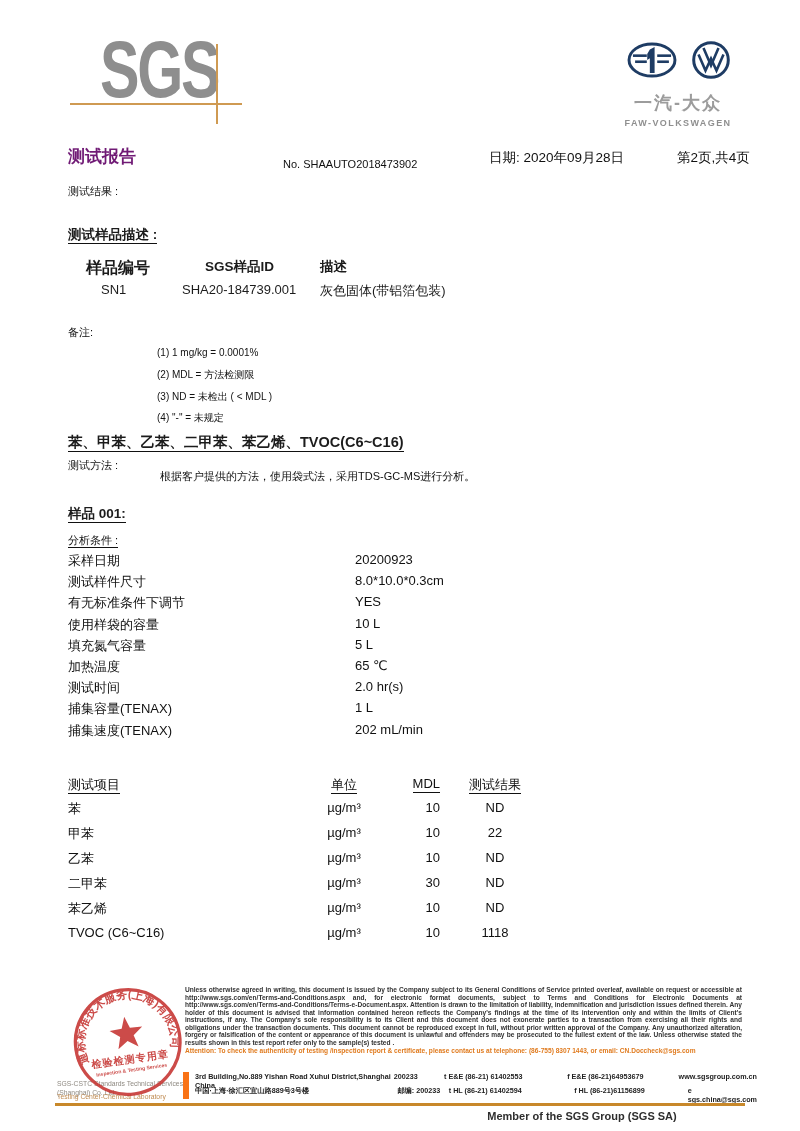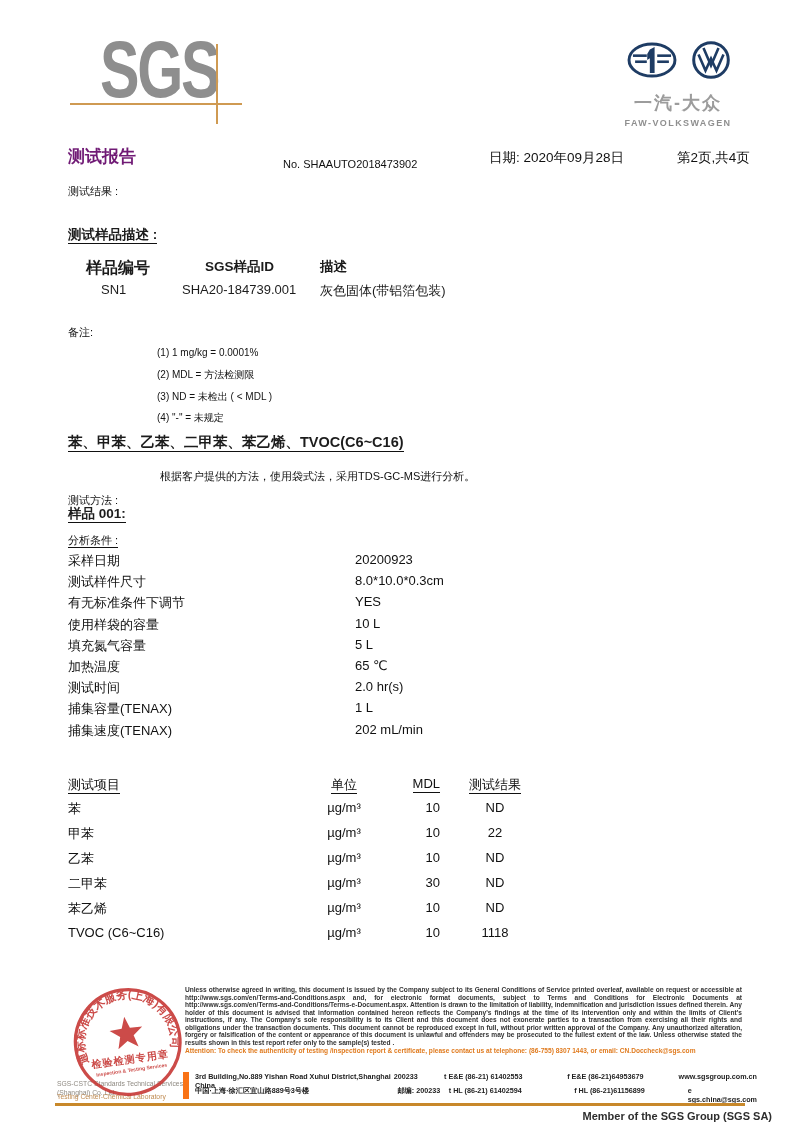--- a/index.html
+++ b/index.html
@@ -37,21 +37,21 @@
   .sd-hc3{position:absolute;left:320px;top:258px;font-size:13.5px;font-weight:700;}
   .sd-vc1{position:absolute;left:101px;top:282px;font-size:13px;}
   .sd-vc2{position:absolute;left:182px;top:282px;font-size:13px;}
   .sd-vc3{position:absolute;left:320px;top:282px;font-size:13px;}
 
   .remarks-label{position:absolute;left:68px;top:325px;}
   .remarks-list{position:absolute;left:115px;top:347px;font-size:10px;color:#111;margin-left:42px;}
   .remarks-list div{height:21.3px;}
 
   .analyte-title{position:absolute;left:68px;top:433px;font-size:14.5px;font-weight:700;}
-  .method-label{position:absolute;left:68px;top:493px;}
+  .method-label{position:absolute;left:68px;top:458px;}
   .method-value{position:absolute;left:160px;top:469px;}
   .sample001{position:absolute;left:68px;top:505px;font-size:13.5px;font-weight:700;}
 
   .cond-title{position:absolute;left:68px;top:533px;}
   .cond-rows{position:absolute;left:68px;top:552px;width:560px;}
   .cond-row{position:relative;height:21.2px;font-size:13px;color:#111;}
   .cond-row .cv{position:absolute;left:287px;top:0;}
 
   .rt{position:absolute;left:68px;top:776px;width:480px;font-size:13px;color:#111;}
   .rt-head{position:relative;height:24px;}
@@ -72,21 +72,21 @@
   .addr{position:absolute;left:183px;top:1072px;width:562px;border-left:6px solid #f97316;padding-left:6px;
         font-size:7.2px;color:#222;}
   .addr-row{display:flex;align-items:flex-start;height:13.5px;font-weight:600;}
   .addr .a1{width:205px;}
   .addr .a2{width:52px;}
   .addr .a3{width:127px;}
   .addr .a4{width:115px;}
   .addr .a5{flex:1;}
 
   .orange-rule{position:absolute;left:55px;top:1103px;width:690px;height:2.5px;background:#c8882a;}
-  .member{position:absolute;left:472px;top:1110px;width:300px;text-align:right;
+  .member{position:absolute;left:432px;top:1110px;width:300px;text-align:center;
           font-size:11px;font-weight:700;color:#2e2e2e;}
 
   .stamp{position:absolute;left:64px;top:982px;width:128px;height:124px;
          transform:rotate(-8deg);opacity:.88;z-index:2;}
 </style>
 </head>
 <body>
 
 <div class="page">
 

